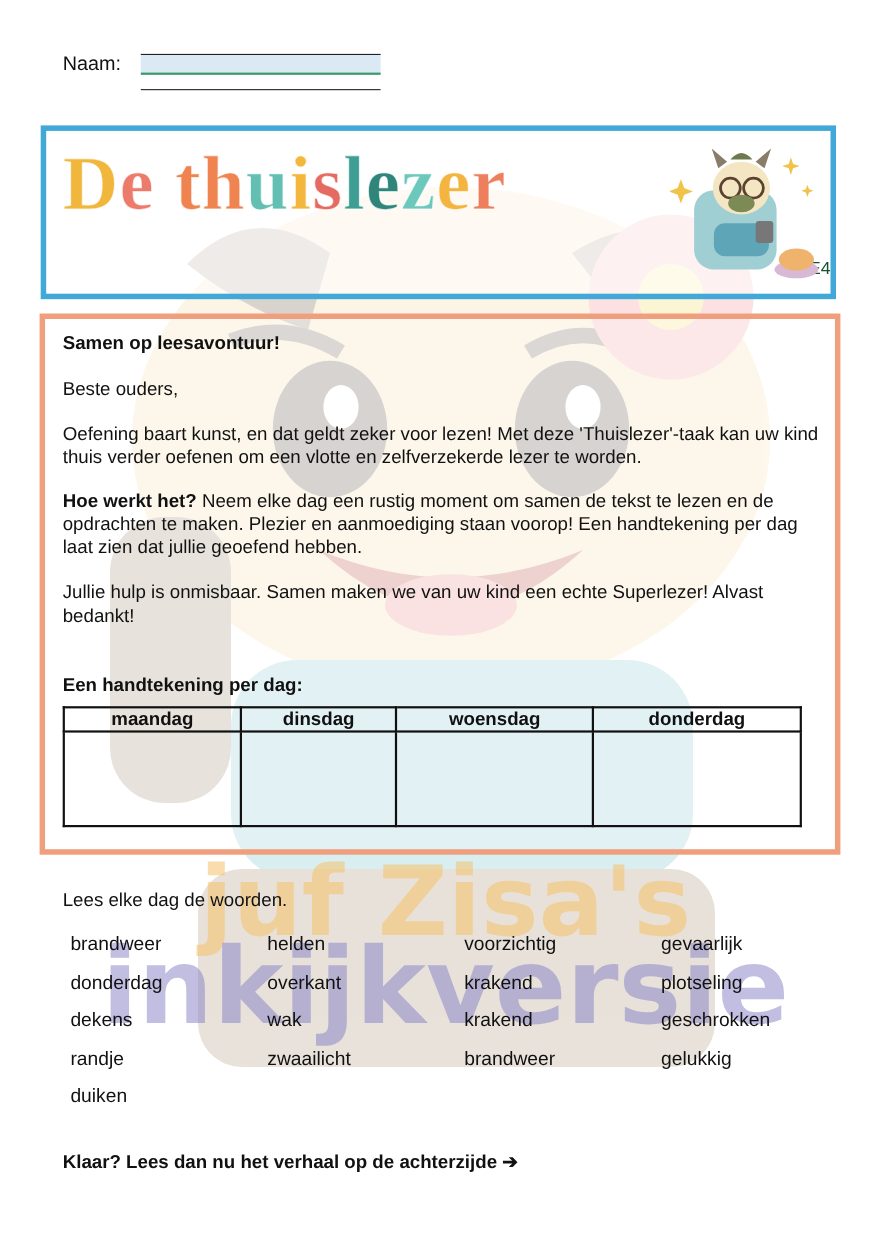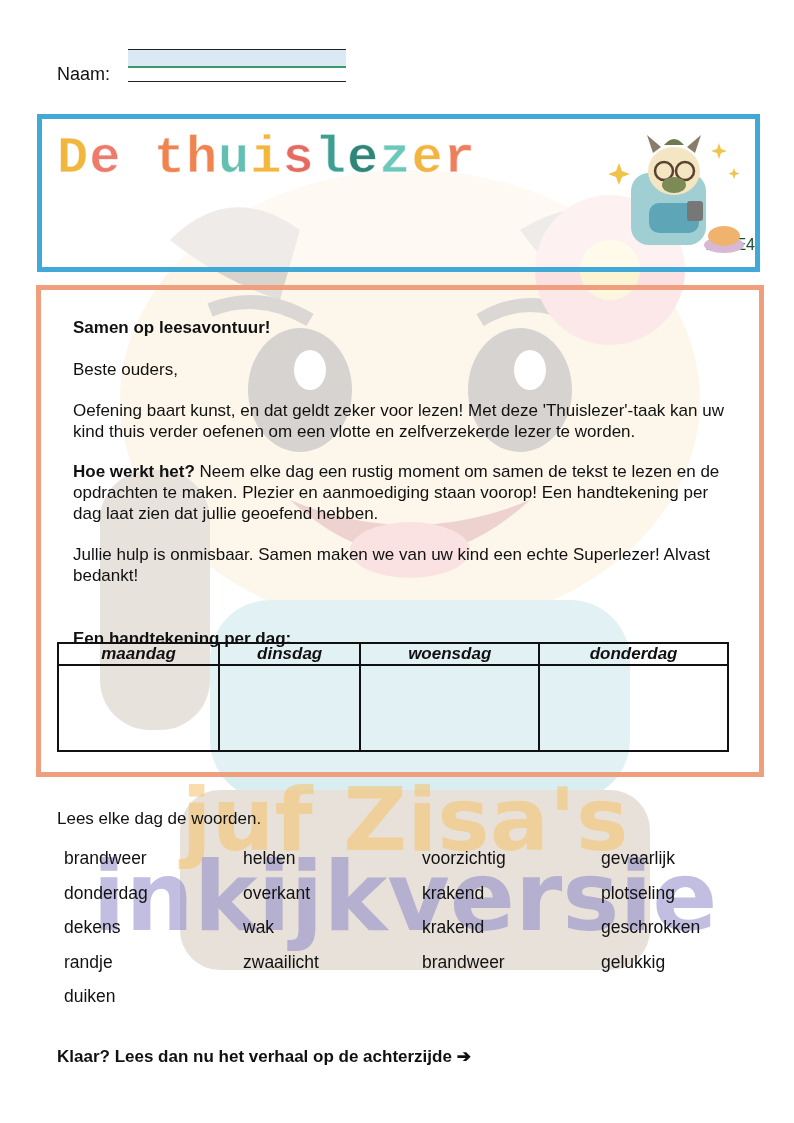--- a/index.html
+++ b/index.html
@@ -6,37 +6,37 @@
   body {
     width: 794px; height: 1123px; position: relative; overflow: hidden;
     background: #ffffff;
     font-family: "Liberation Sans", sans-serif;
     color: #111;
   }
   
   .wm { position: absolute; left: 60px; top: 170px; width: 690px; height: 800px; pointer-events: none; z-index: 0; }
   .content { position: relative; z-index: 1; }
 
-  .naam { position: absolute; left: 57px; top: 64px; font-size: 18px; }
+  .naam { position: absolute; left: 57px; top: 48px; font-size: 18px; }
   .naam-line1 { position: absolute; left: 128px; top: 49px; width: 218px; height: 16px; background: #dbe9f5; border-top: 1px solid #222; border-bottom: 2px solid #3a9a6a; }
   .naam-line2 { position: absolute; left: 128px; top: 81px; width: 218px; border-top: 1px solid #222; }
 
   .banner { position: absolute; left: 37px; top: 114px; width: 713px; height: 148px; border: 5px solid #42a8d8; background: rgba(255,255,255,0.55); }
-  .title { position: absolute; left: 15px; top: 14px; font-family: Liberation Mono, monospace; font-weight: bold; font-size: 52px; letter-spacing: 1px; line-height: 1; }
+  .title { position: absolute; left: 15px; top: 14px; font-family: Liberation Serif, serif; font-weight: bold; font-size: 70px; letter-spacing: 1px; line-height: 1; }
   .title span { -webkit-text-stroke: 1px rgba(255,255,255,0.7); }
   .avi { position: absolute; left: 0; right: 0; top: 117px; text-align: right; color: #14532d; font-size: 16px; }
   .mascot-mini { position: absolute; right: 6px; top: 4px; width: 140px; height: 138px; }
 
   .letter { position: absolute; left: 36px; top: 285px; width: 718px; height: 482px; border: 5px solid #ef9f7e; background: rgba(255,255,255,0.25); }
-  .letter p { margin: 16px; position: absolute; left: 16px; right: 12px; font-size: 17px; line-height: 21px; }
+  .letter p { margin: 0; position: absolute; left: 16px; right: 12px; font-size: 17px; line-height: 21px; }
   .b { font-weight: bold; }
 
   table.sign { position: absolute; left: 16px; top: 352px; width: 672px; border-collapse: collapse; }
   table.sign th, table.sign td { border: 2px solid #111; }
-  table.sign th { font-size: 17px; font-weight: bold; height: 20px; padding: 0; text-align: center; font-style: italic; }
+  table.sign th { font-size: 17px; font-weight: bold; height: 20px; padding: 0; text-align: center; }
   table.sign td { height: 82px; }
 
   .words-title { position: absolute; left: 57px; top: 809px; font-weight: normal; font-size: 17px; }
   .words { position: absolute; left: 64px; top: 848px; display: grid; grid-template-columns: 179px 179px 179px 179px; grid-auto-rows: 34.6px; font-size: 17.5px; }
   .footer { position: absolute; left: 57px; top: 1046px; font-weight: bold; font-size: 17px; }
 </style>
 </head>
 <body>
 
 <svg class="wm" viewBox="0 0 690 800">

